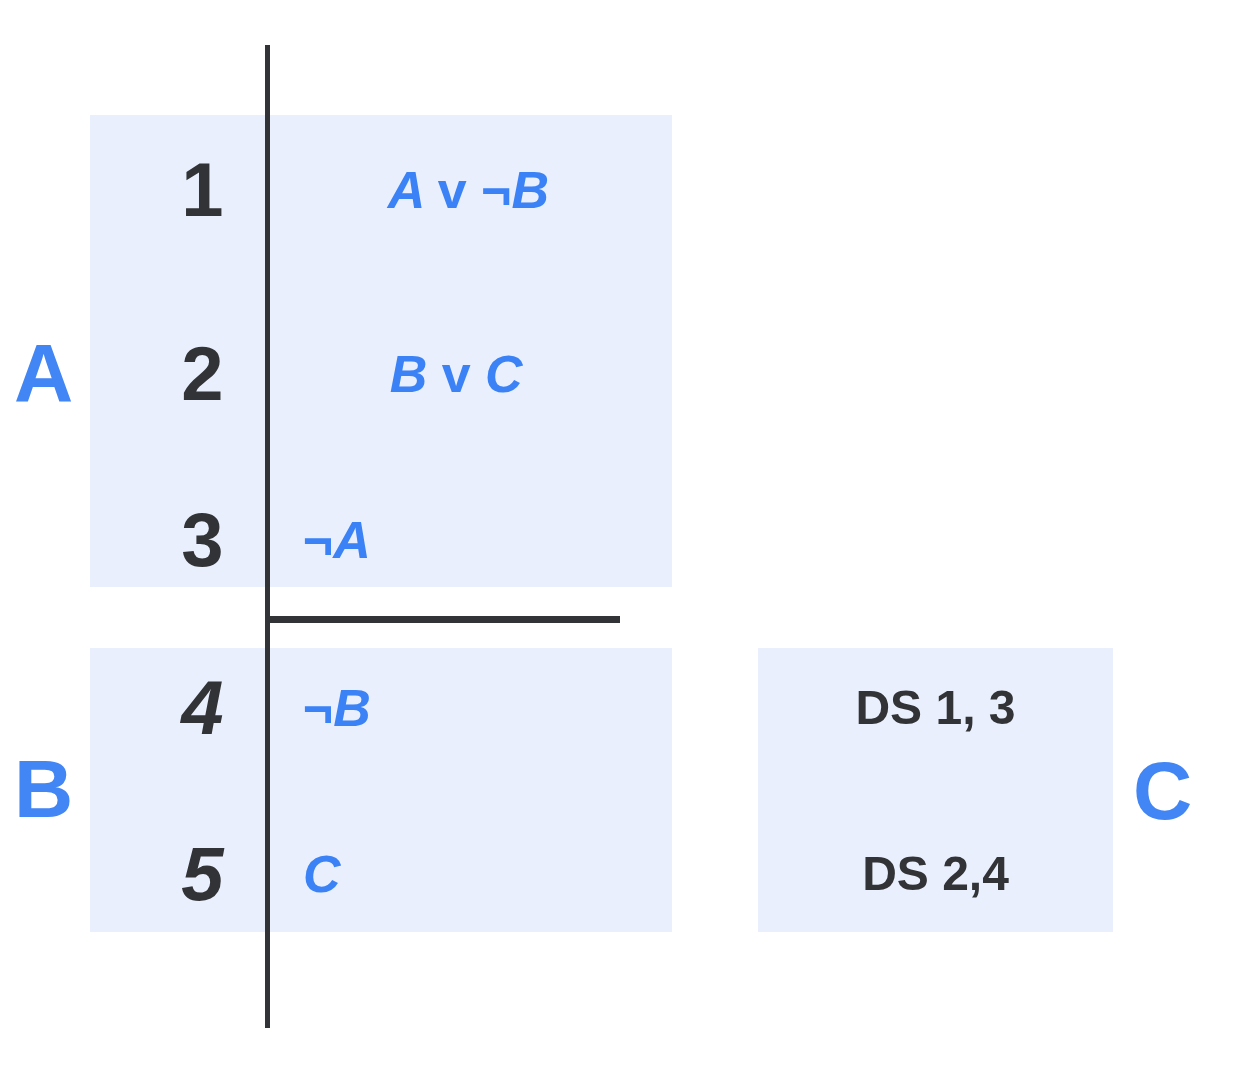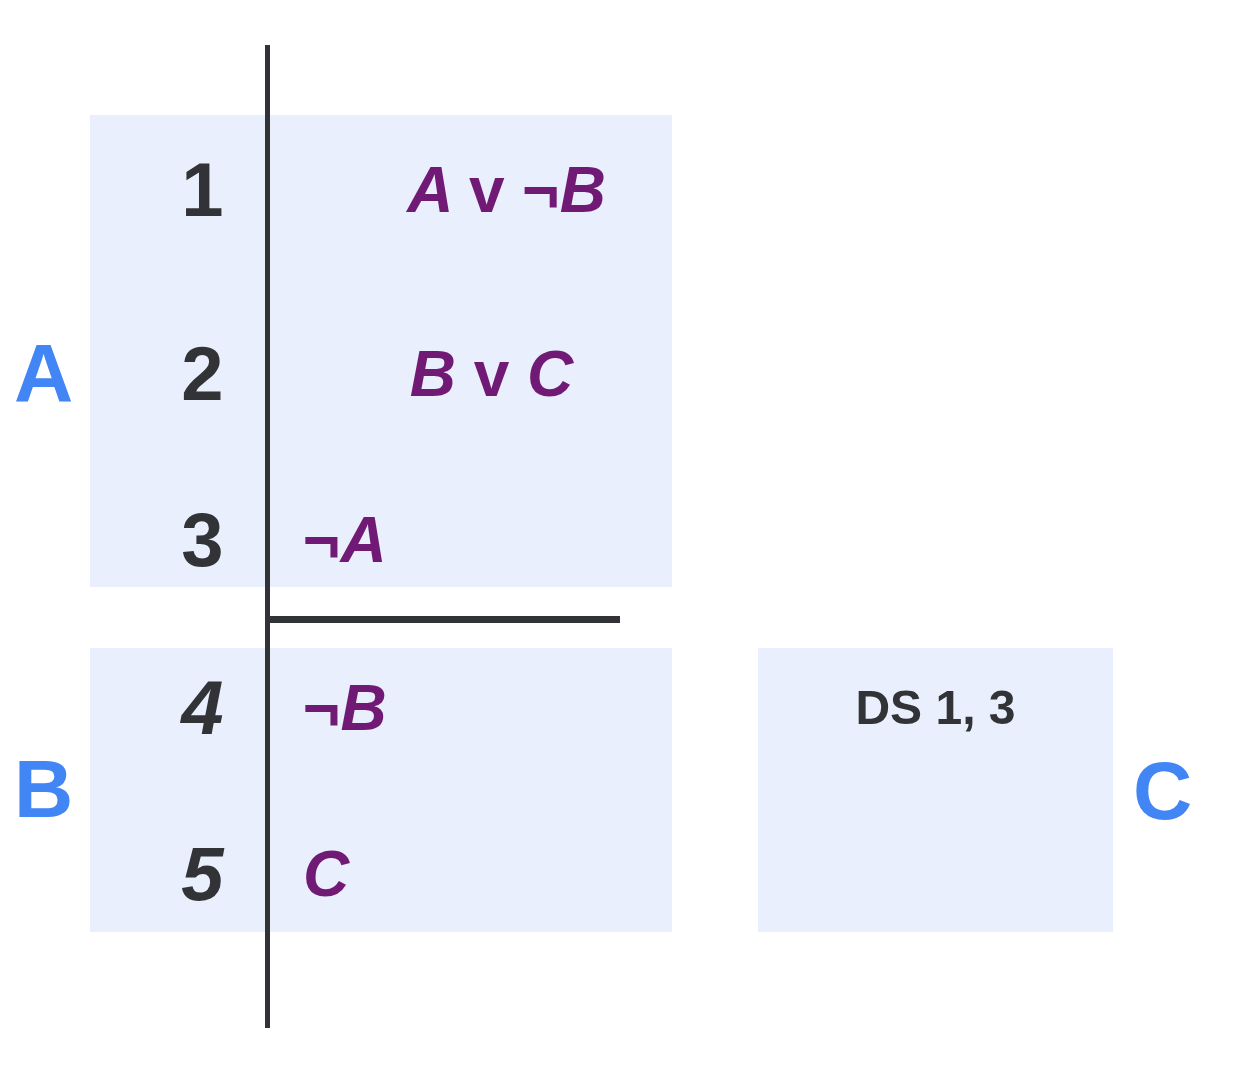--- a/index.html
+++ b/index.html
@@ -65,24 +65,24 @@
     color: #323336;
     line-height: 1;
     letter-spacing: -0.5px;
   }
   .row-number.italic { font-style: italic; }
 
   .row-formula {
     flex: 1;
     padding-left: 58px;
     box-sizing: border-box;
-    font-size: 64px;
+    font-size: 52px;
     font-weight: 700;
     font-style: italic;
-    color: #701a75;
+    color: #3b82f6;
     line-height: 1;
     white-space: pre;
   }
   .row-formula .op {
     font-style: normal;
     font-weight: 700;
   }
 
   #row-1 { top: 140px; }
   #row-2 { top: 324px; }
@@ -155,18 +155,19 @@
     <div class="row-number italic">4</div>
     <div class="row-formula">¬B</div>
   </div>
 
   <div class="row" id="row-5">
     <div class="row-number italic">5</div>
     <div class="row-formula">C</div>
   </div>
 
   <div class="justification" id="justification-1">DS 1, 3</div>
+  <div class="justification" id="justification-2">DS 2,4</div>
 
   <div class="group-label" id="group-label-a">A</div>
   <div class="group-label" id="group-label-b">B</div>
   <div class="group-label" id="group-label-c">C</div>
 
 </div>
 
 </body></html>

